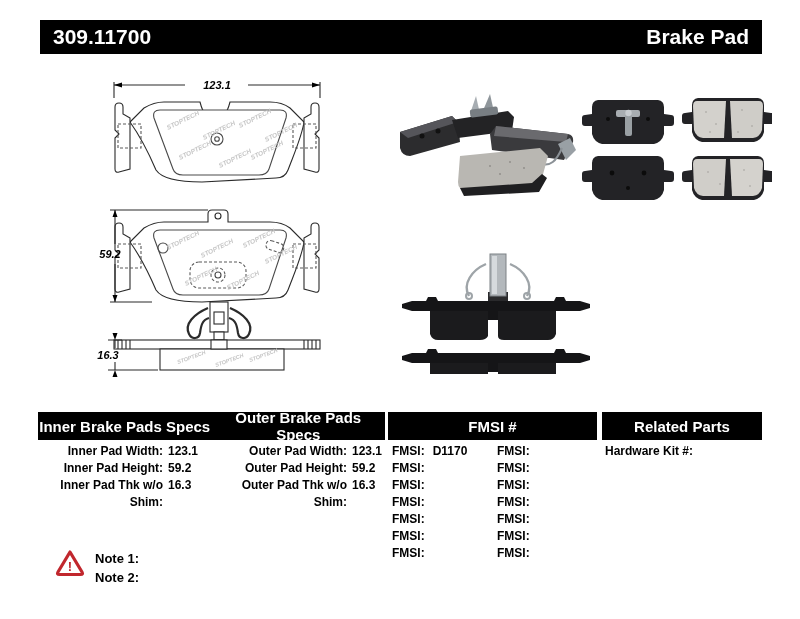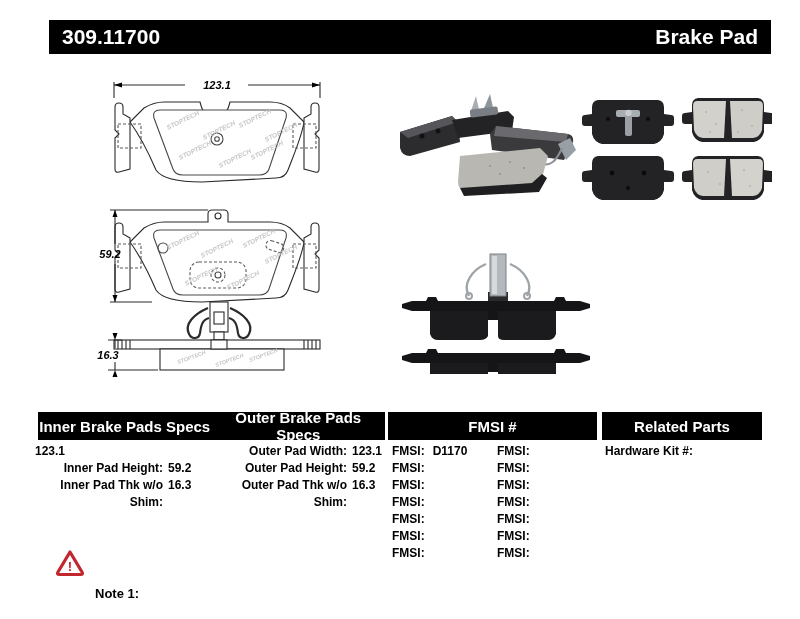--- a/index.html
+++ b/index.html
@@ -2,21 +2,21 @@
 <html><head>
 <meta charset="utf-8">
 <style>
   * { margin:0; padding:0; box-sizing:border-box; }
   body { width:800px; height:619px; background:#ffffff; font-family:"Liberation Sans", sans-serif; position:relative; overflow:hidden; }
   .page { position:absolute; left:0; top:0; width:800px; height:619px; background:#fff; }
 
   
   .title-bar { position:absolute; left:40px; top:20px; width:722px; height:34px; background:#000;
     color:#fff; display:flex; align-items:center; justify-content:space-between;
-    font-weight:bold; font-size:21px; padding:17px 13px;margin-left:9px; }
+    font-weight:bold; font-size:21px; padding:17px 13px; }
 
   
   .absbox { position:absolute; }
 
   
   .hdr-bar { position:absolute; top:412px; height:28px; background:#000; color:#fff;
     display:flex; align-items:center; justify-content:center; font-weight:bold; font-size:15px; }
   .hdr-bar .half { flex:1; text-align:center; }
 
   
@@ -24,21 +24,21 @@
   .spec-row { display:flex; height:17px; line-height:17px; }
   .spec-row .lbl { text-align:right; }
   .inner-col .lbl { width:133px; }
   .outer-col .lbl { width:137px; }
   .spec-row .val { margin-left:5px; white-space:nowrap; }
   .plain-row { height:17px; line-height:17px; white-space:nowrap; }
   .plain-row .val { margin-left:8px; }
 
   
   .note-block { position:absolute; left:95px; top:549px; font-size:13px; font-weight:bold; }
-  .note-line { height:19px; line-height:19px;margin-top:35px; }
+  .note-line { height:19px; line-height:19px; }
   .note-line .ntext { margin-left:6px; }
   .warn-box { position:absolute; left:55px; top:549px; width:30px; height:28px; }
 
   svg text.dim { font-family:"Liberation Sans", sans-serif; font-style:italic; font-weight:bold; font-size:11px; fill:#000; }
   svg text.wm { font-family:"Liberation Sans", sans-serif; font-style:italic; font-weight:bold; fill:#c6c6c6; }
 </style>
 </head>
 <body>
 
 <div class="page">
@@ -242,20 +242,21 @@
   <div class="hdr-bar" style="left:38px; width:347px;">
     <span class="half">Inner Brake Pads Specs</span>
     <span class="half">Outer Brake Pads Specs</span>
   </div>
   <div class="hdr-bar" style="left:602px; width:160px;">
     <span>Related Parts</span>
   </div>
 
   <div class="spec-col inner-col" style="left:30px; width:180px;">
     <div class="spec-row">
+      <span class="lbl">Inner Pad Width:</span>
         <span class="val">123.1</span>
     </div>
     <div class="spec-row">
       <span class="lbl">Inner Pad Height:</span>
         <span class="val">59.2</span>
     </div>
     <div class="spec-row">
       <span class="lbl">Inner Pad Thk w/o Shim:</span>
         <span class="val">16.3</span>
     </div>

